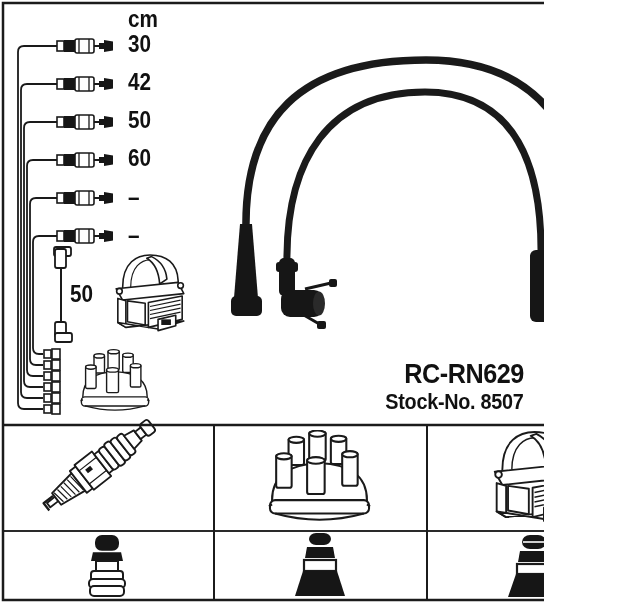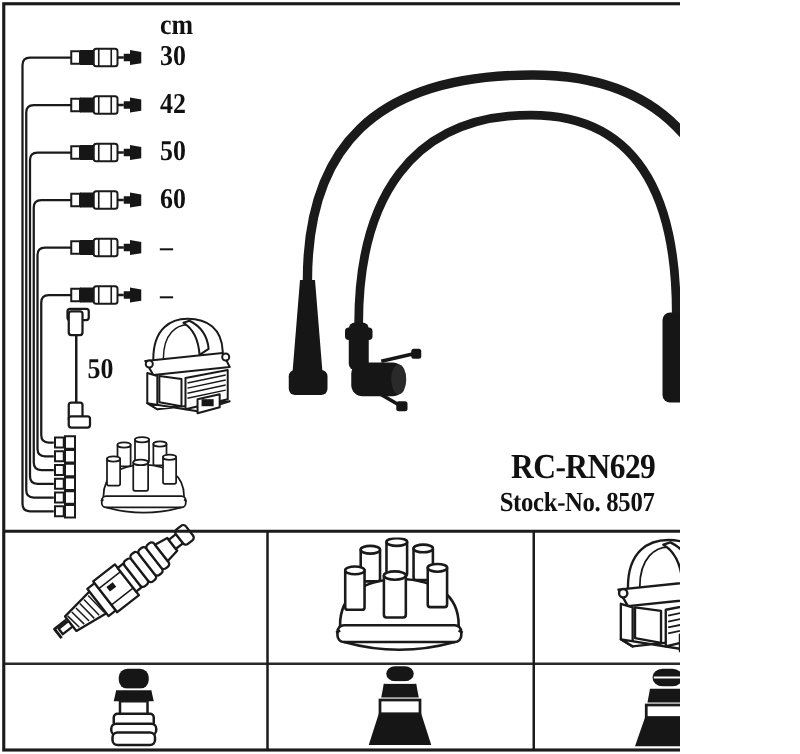--- a/index.html
+++ b/index.html
@@ -1,17 +1,17 @@
 <!DOCTYPE html>
 <html><head>
 <meta charset="utf-8">
 <style>
   html,body{margin:0;padding:0;background:#fff;}
   .stage{position:relative;width:544px;height:603px;background:#fff;overflow:hidden;
-         font-family:Liberation Serif, serif;}
+         font-family:Liberation Sans, sans-serif;}
   .stage svg{position:absolute;left:0;top:0;}
   .lbl{position:absolute;font-weight:700;color:#111;line-height:1;white-space:nowrap;
        transform:scaleX(0.9);transform-origin:left center;}
   .lbl.rt{transform-origin:right center;text-align:right;}
   .len{font-size:23px;left:128px;}
   .code{font-size:28px;right:20px;letter-spacing:-0.5px;}
   .stock{font-size:22px;right:20px;letter-spacing:-0.3px;}
   .ln{stroke:#1a1a1a;fill:none;}
   .wh{fill:#fff;stroke:#1a1a1a;}
   .bk{fill:#161616;stroke:none;}

